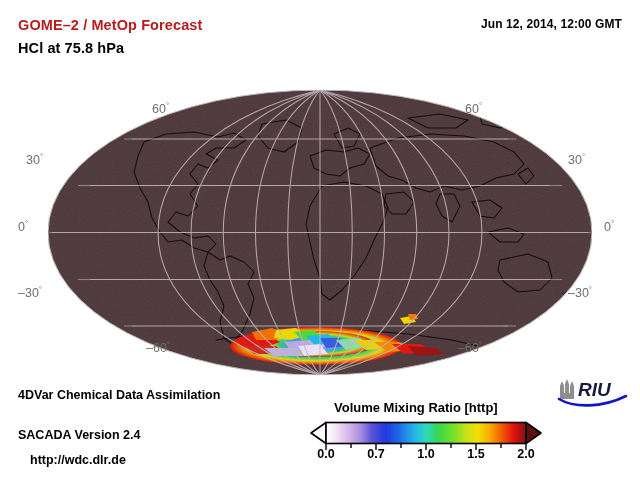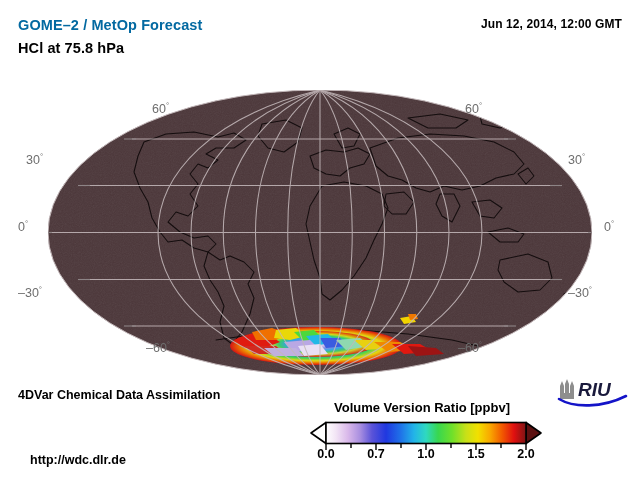--- a/index.html
+++ b/index.html
@@ -9,21 +9,21 @@
     background:#ffffff;
     font-family:"Liberation Sans", sans-serif;
     position:relative;
     overflow:hidden;
   }
   .page { position:absolute; inset:0; }
 
   
   #title-line1 {
     position:absolute; left:18px; top:17px;
-    font-size:14.5px; font-weight:bold; color:#0369a1;
+    font-size:14.5px; font-weight:bold; color:#b91c1c;
     letter-spacing:0.1px; white-space:nowrap;
   }
   #title-line2 {
     position:absolute; left:18px; top:40px;
     font-size:14.5px; font-weight:bold; color:#000;
     letter-spacing:0.1px; white-space:nowrap;
   }
   #datestamp {
     position:absolute; right:18px; top:17px;
     font-size:12px; font-weight:bold; color:#000;
@@ -271,23 +271,24 @@
     </div>
     <div class="lat-label" style="left:568px; top:205px;">
       <span>–30</span><span class="deg">°</span>
     </div>
     <div class="lat-label" style="left:458px; top:260px;">
       <span>–60</span><span class="deg">°</span>
     </div>
   </div>
 
   <div class="footer-line" id="footer-1">4DVar Chemical Data Assimilation</div>
+  <div class="footer-line" id="footer-2">SACADA Version 2.4</div>
   <div class="footer-line" id="footer-3">http://wdc.dlr.de</div>
 
-  <div id="cbar-title">Volume Version Ratio [ppbv]</div>
+  <div id="cbar-title">Volume Mixing Ratio [http]</div>
 
   <div id="cbar-block">
     <svg id="cbar-svg" viewBox="0 0 236 24" xmlns="http://www.w3.org/2000/svg">
       <defs>
         <linearGradient id="cbGrad" x1="0" y1="0" x2="1" y2="0">
           <stop offset="0%" stop-color="#ffffff"></stop>
           <stop offset="5%" stop-color="#f2e4f5"></stop>
           <stop offset="11%" stop-color="#d9b8ea"></stop>
           <stop offset="17%" stop-color="#a98fe0"></stop>
           <stop offset="23%" stop-color="#5a53d8"></stop>

